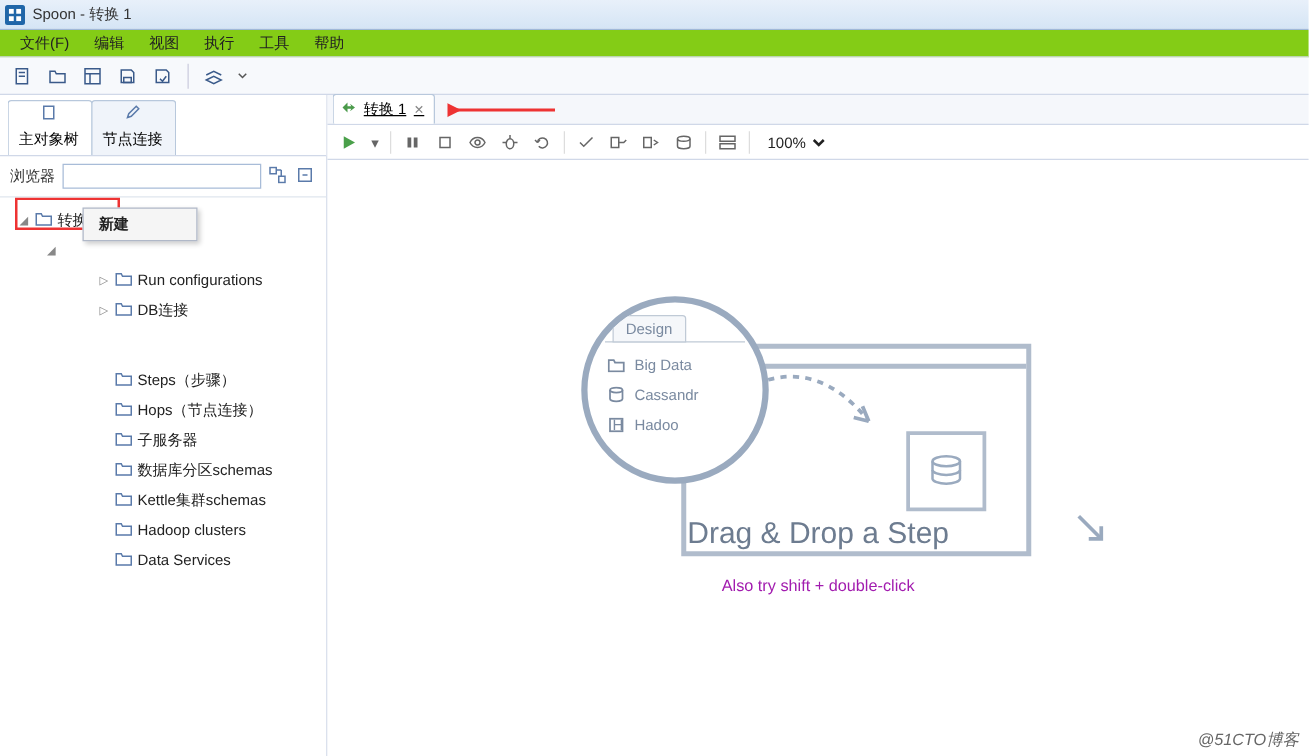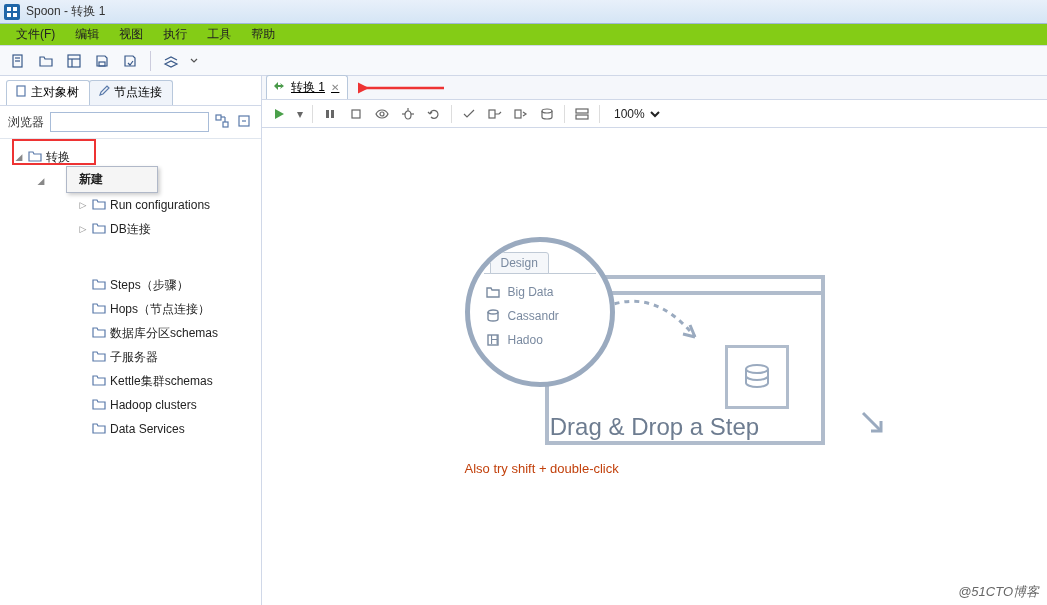--- a/index.html
+++ b/index.html
@@ -14,21 +14,21 @@
 .menuitem { padding: 2px 10px; color: #222; cursor: default; }
 
 .toolbar { height: 30px; background: #f7f9fc; border-bottom: 1px solid #d0d8e8; display: flex; align-items: center; padding: 0 8px; gap: 8px; }
 .tb-btn { width: 20px; height: 20px; display: flex; align-items: center; justify-content: center; cursor: pointer; color:#3a5a8a; }
 .tb-sep { width:1px; height:20px; background:#ccd; margin:0 2px; }
 
 .workspace { display: flex; height: calc(605px - 24px - 22px - 30px); }
 
 .side-panel { width: 262px; border-right: 1px solid #d0d8e8; background: #fff; display:flex; flex-direction:column; }
 .side-tabs { display:flex; padding:4px 6px 0 6px; gap:0; background:#fff; border-bottom:1px solid #d0d8e8; }
-.side-tab { display:flex; align-items:center; gap:4px; padding:3px 10px 4px 8px; border:1px solid #b8c8dc; border-bottom:none; background:#fff; border-radius:3px 3px 0 0; margin-right:-1px; cursor:pointer; position:relative; }
+.side-tab { display:flex; align-items:center; gap:4px; padding:3px 10px 4px 8px; border:1px solid #b8c8dc; border-bottom:none; background:#fff; border-radius:3px 3px 0 0; margin-right:-1px; cursor:pointer; position:relative;flex-direction:column; }
 .side-tab.inactive { background:#f0f4fa; }
 .side-tab-icon { color:#5a7aaa; }
 
 .browser-row { display:flex; align-items:center; padding:6px 8px; gap:6px; border-bottom:1px solid #e0e6ee; }
 .browser-label { color:#333; }
 .browser-input { flex:1; height:20px; border:1px solid #a8bcd8; background:#fff; }
 .browser-btn { width:16px; height:16px; color:#5a7aaa; cursor:pointer; }
 
 .tree { padding:6px 4px; overflow:auto; flex:1; position:relative; }
 .tree-row { display:flex; align-items:center; height:24px; gap:4px; color:#222; cursor:default; white-space:nowrap; }
@@ -59,21 +59,21 @@
 .hint-circle-inner { padding:10px 14px 0 14px; }
 .hint-circle-tab { display:inline-block; padding:3px 10px; border:1px solid #c0cad6; border-radius:3px 3px 0 0; color:#7a8aa0; background:#f5f7fa; margin-left:6px; }
 .hint-circle-row { display:flex; align-items:center; gap:8px; padding:5px 2px; color:#7a8aa0; }
 .hint-canvas-frame { position:absolute; left:80px; top:38px; width:280px; height:170px; border:4px solid #b0bccc; background:#fff; }
 .hint-canvas-top { height:16px; border-bottom:4px solid #b0bccc; display:flex; }
 .hint-canvas-tab { width:50px; height:100%; border-right:4px solid #b0bccc; }
 .hint-step-box { position:absolute; right:32px; top:66px; width:64px; height:64px; border:3px solid #b0bccc; display:flex; align-items:center; justify-content:center; background:#fff; }
 .hint-arrow-svg { position:absolute; left:130px; top:40px; pointer-events:none; }
 .hint-drop-arrow { position:absolute; left:310px; top:130px; }
 .hint-title { position:absolute; top:176px; left:0; right:0; text-align:center; font-size:24px; color:#6d7c90; font-weight:400; }
-.hint-sub { position:absolute; top:224px; left:0; right:0; font-size:13px; color:#c2410c; }
+.hint-sub { position:absolute; top:224px; left:0; right:0; text-align:center; font-size:13px; color:#a21caf; }
 
 .watermark { position:absolute; right:8px; bottom:4px; color:#666; font-style:italic; font-size:13px; }
 </style>
 </head>
 <body>
 
 <div class="titlebar">
   <span class="app-icon">
     <svg width="10" height="10" viewBox="0 0 10 10">
         <rect x="0" y="0" width="4" height="4"></rect>
@@ -214,28 +214,28 @@
             <span class="folder-icon"><svg width="14" height="12" viewBox="0 0 14 12" fill="none" stroke="currentColor" stroke-width="1.2">
                 <path d="M1 2h4l1 2h7v7H1z"></path>
               </svg></span>
             <span>Hops（节点连接）</span>
           </div>
           <div class="tree-row" style="padding-left: 74px;">
             <span class="chevron"></span>
             <span class="folder-icon"><svg width="14" height="12" viewBox="0 0 14 12" fill="none" stroke="currentColor" stroke-width="1.2">
                 <path d="M1 2h4l1 2h7v7H1z"></path>
               </svg></span>
+            <span>子服务器</span>
+          </div>
+          <div class="tree-row" style="padding-left: 74px;">
+            <span class="chevron"></span>
+            <span class="folder-icon"><svg width="14" height="12" viewBox="0 0 14 12" fill="none" stroke="currentColor" stroke-width="1.2">
+                <path d="M1 2h4l1 2h7v7H1z"></path>
+              </svg></span>
             <span>数据库分区schemas</span>
-          </div>
-          <div class="tree-row" style="padding-left: 74px;">
-            <span class="chevron"></span>
-            <span class="folder-icon"><svg width="14" height="12" viewBox="0 0 14 12" fill="none" stroke="currentColor" stroke-width="1.2">
-                <path d="M1 2h4l1 2h7v7H1z"></path>
-              </svg></span>
-            <span>子服务器</span>
           </div>
           <div class="tree-row" style="padding-left: 74px;">
             <span class="chevron"></span>
             <span class="folder-icon"><svg width="14" height="12" viewBox="0 0 14 12" fill="none" stroke="currentColor" stroke-width="1.2">
                 <path d="M1 2h4l1 2h7v7H1z"></path>
               </svg></span>
             <span>Kettle集群schemas</span>
           </div>
           <div class="tree-row" style="padding-left: 74px;">
             <span class="chevron"></span>

